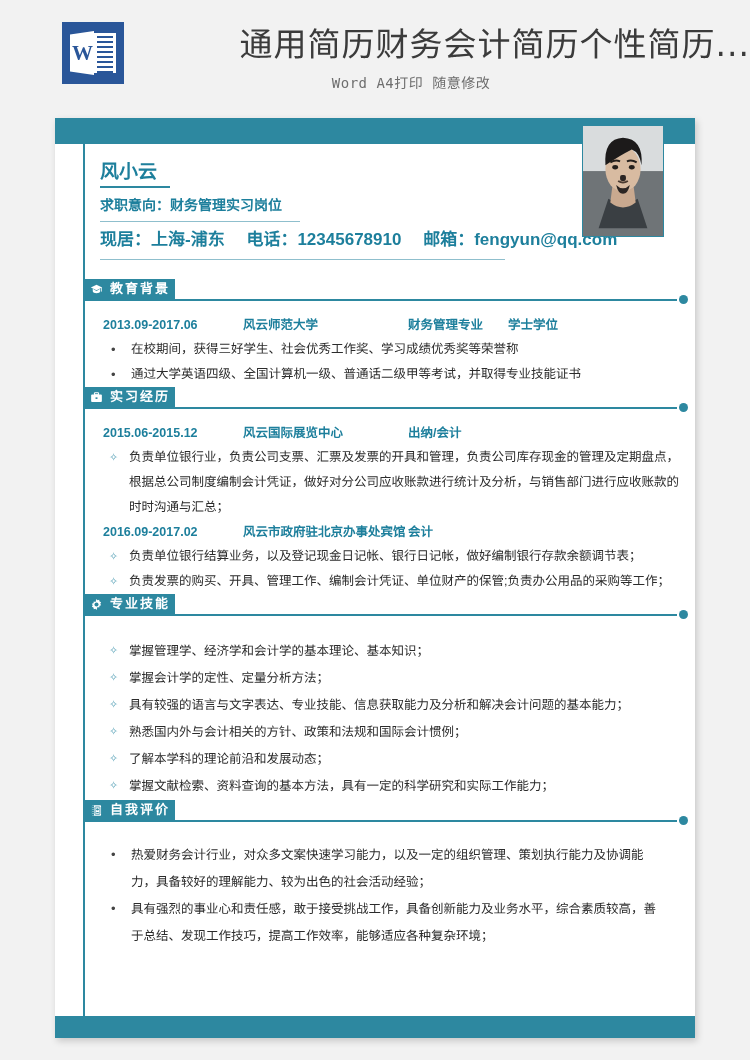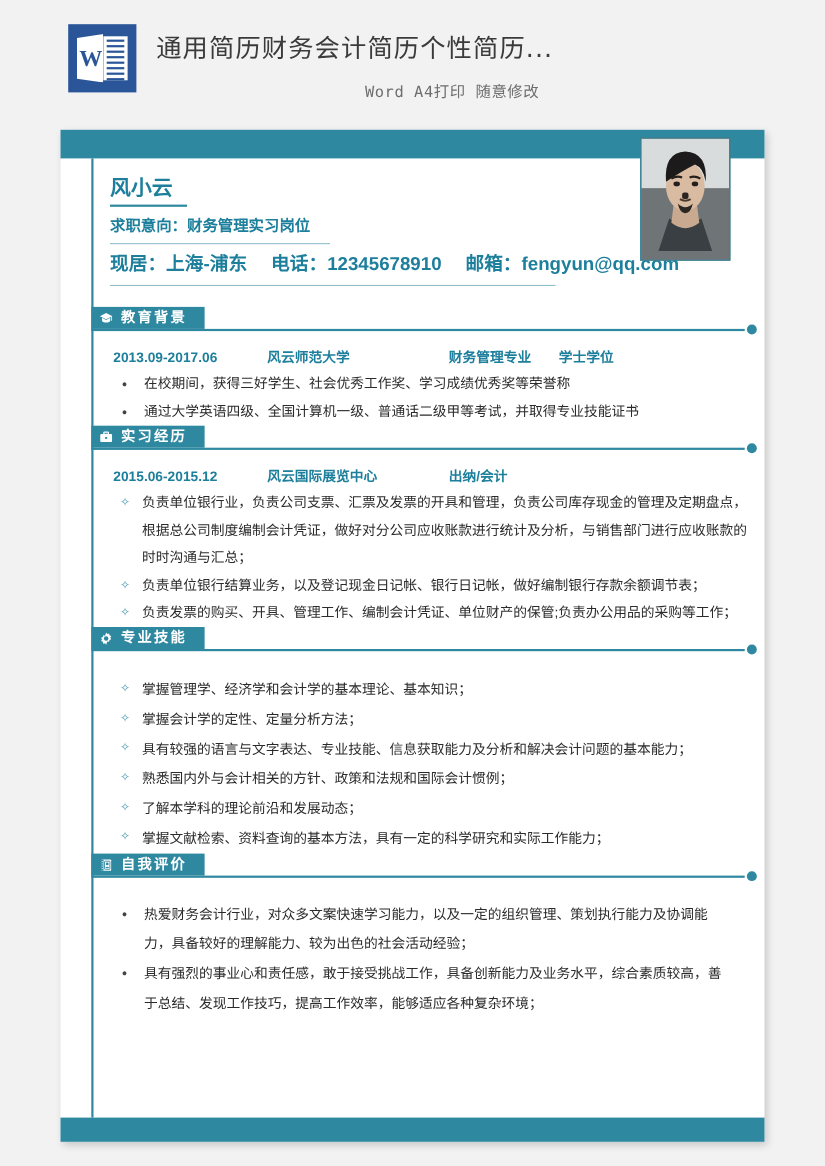--- a/index.html
+++ b/index.html
@@ -65,27 +65,28 @@
     color: #2a5699;
     font-family: "Liberation Serif", serif;
     line-height: 22px;
   }
 
   .banner-text {
     padding-left: 18px;
     flex: 1;
   }
   .banner-title {
-    font-size: 23px;
+    font-size: 33px;
     color: #3b3b3b;
     line-height: 46px;
     letter-spacing: 1px;
     white-space: nowrap;
     overflow: hidden;
     font-family: "DejaVu Sans", sans-serif;
+    text-align: right;
   }
   .banner-sub {
     font-size: 14px;
     color: #6e6e6e;
     text-align: center;
     padding-right: 70px;
     margin-top: 4px;
     font-family: "DejaVu Sans Mono", monospace;
     letter-spacing: 0.5px;
   }
@@ -202,21 +203,21 @@
   }
   .sec-tab {
     position: absolute;
     left: 0; top: 0;
     height: 20px;
     background: #2d88a0;
     color: #ffffff;
     font-size: 13px;
     font-weight: bold;
     line-height: 20px;
-    padding: 0 16px 0 7px;
+    padding: 0 5px 0 7px;
     display: flex;
     align-items: center;
     gap: 7px;
     letter-spacing: 2px;
     white-space: nowrap;
   }
   .sec-tab .sicon {
     display: inline-flex;
     width: 13px; height: 13px;
     align-items: center;
@@ -384,20 +385,21 @@
                 </svg>
               </span>
               <span>实习经历</span>
             </div>
           </div>
           <div class="sec-body">
             <div class="entry-head"><span class="col-date">2015.06-2015.12</span><span class="col-org">风云国际展览中心</span><span class="col-role">出纳/会计</span></div>
             <ul class="items diamond">
               <li><span class="bul">✧</span><span>负责单位银行业，负责公司支票、汇票及发票的开具和管理，负责公司库存现金的管理及定期盘点，根据总公司制度编制会计凭证，做好对分公司应收账款进行统计及分析，与销售部门进行应收账款的时时沟通与汇总；</span></li>
             </ul>
+            <div class="entry-head"><span class="col-date">2016.09-2017.02</span><span class="col-org">风云市政府驻北京办事处宾馆</span><span class="col-role">会计</span></div>
             <ul class="items diamond">
               <li><span class="bul">✧</span><span>负责单位银行结算业务，以及登记现金日记帐、银行日记帐，做好编制银行存款余额调节表；</span></li>
               <li><span class="bul">✧</span><span>负责发票的购买、开具、管理工作、编制会计凭证、单位财产的保管;负责办公用品的采购等工作；</span></li>
             </ul>
           </div>
         </div>
         <div class="section">
           <div class="sec-head">
             <div class="sec-line"></div>
             <div class="sec-dot"></div>

